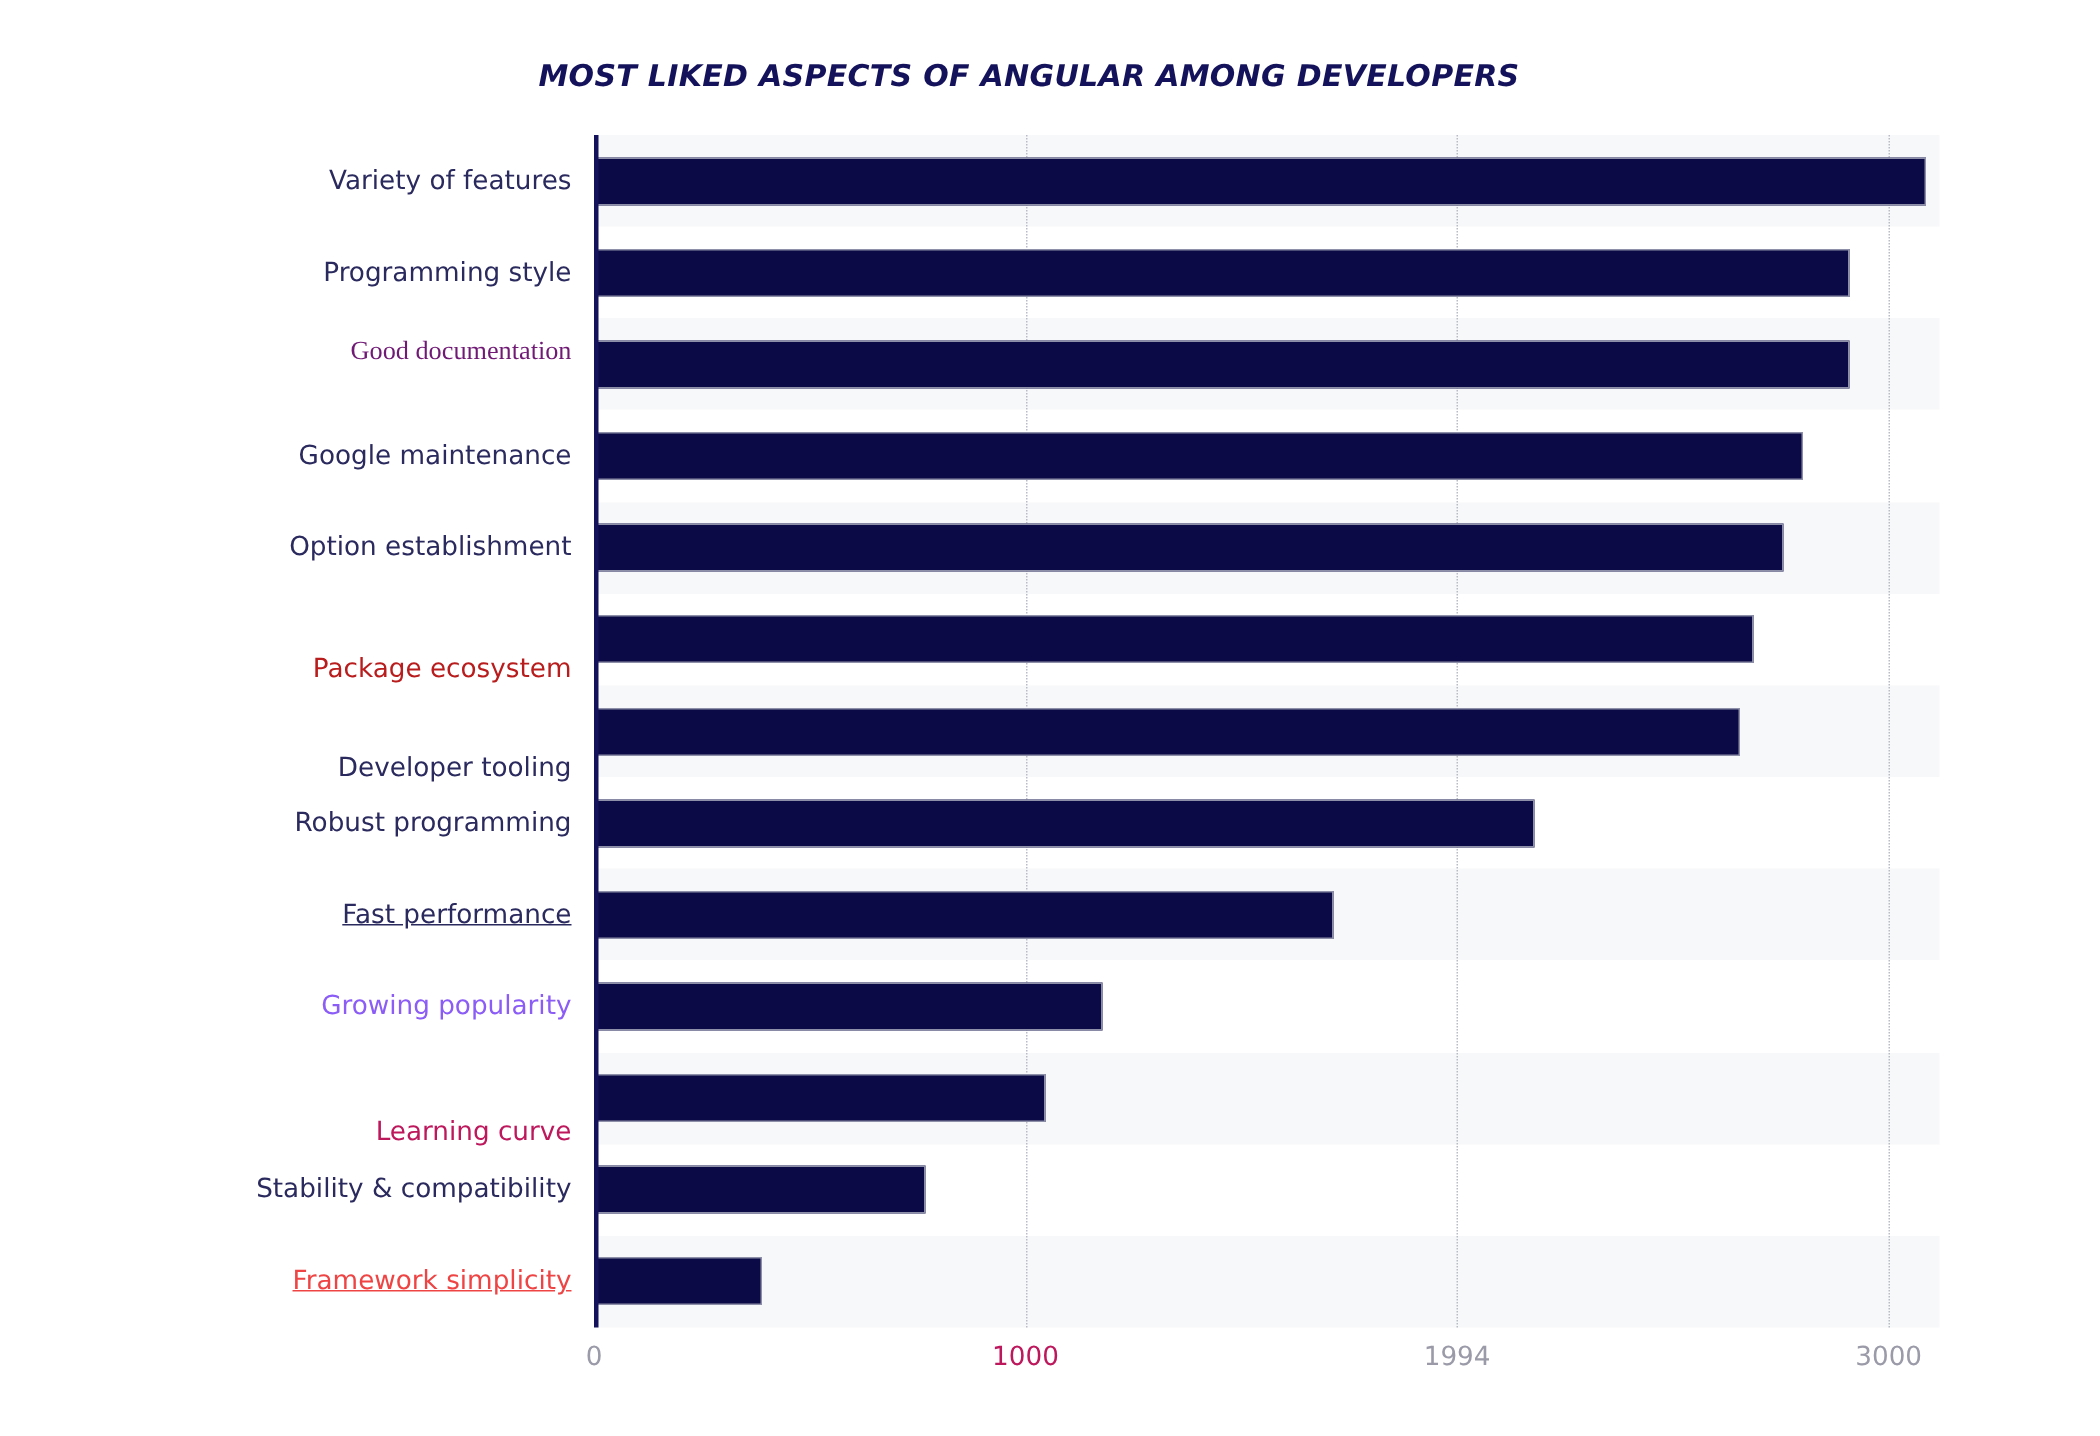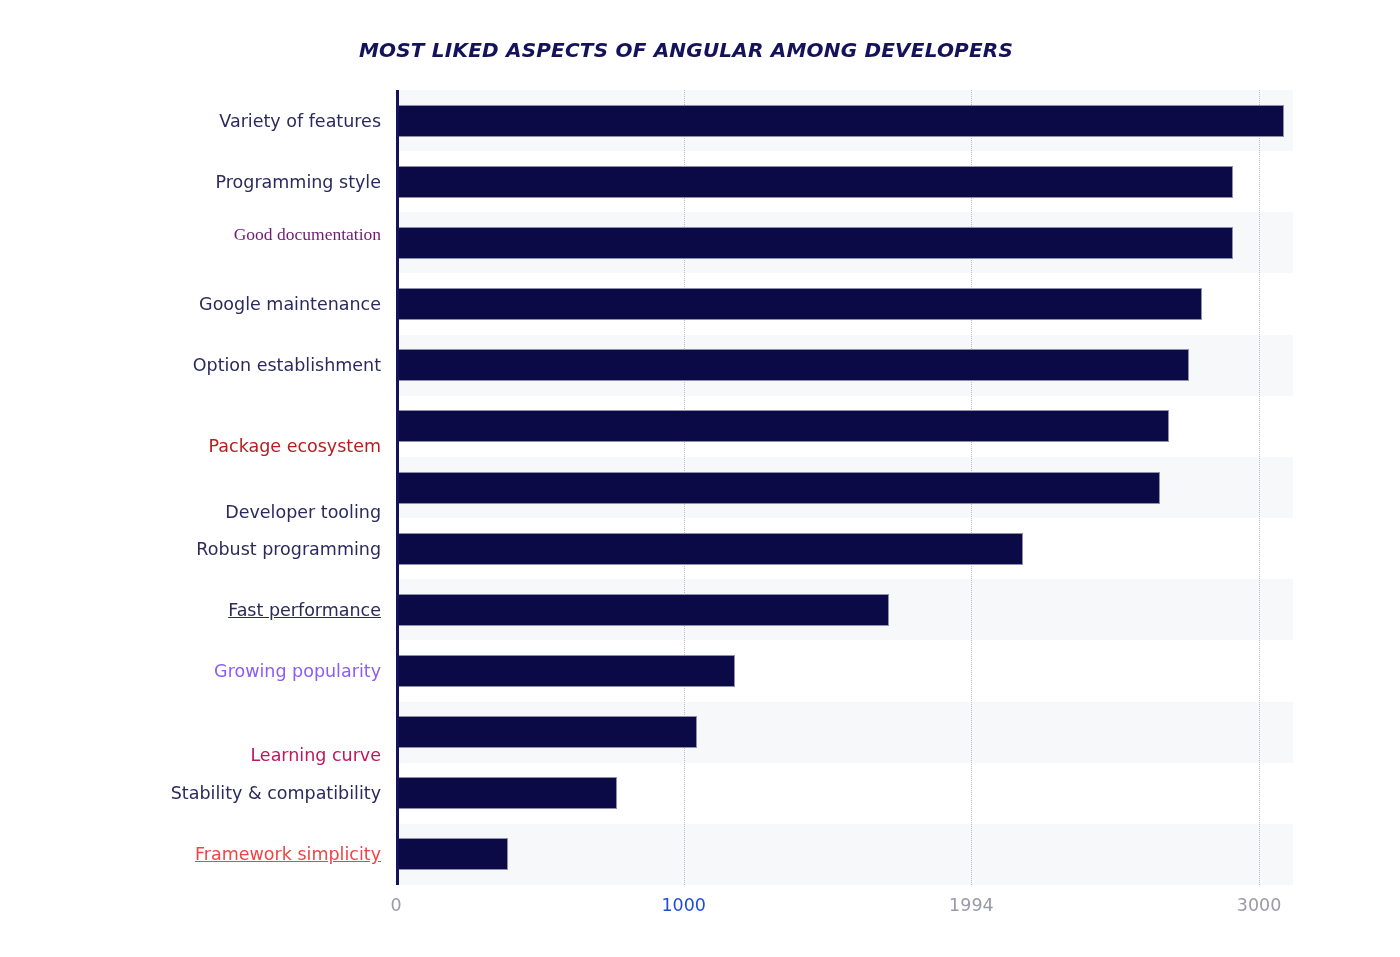--- a/index.html
+++ b/index.html
@@ -143,18 +143,18 @@
       <div class="y-label-wrap" style="top: 487.5px; color: rgb(43, 42, 94); margin-top: 24px;">Developer tooling</div>
       <div class="y-label-wrap" style="top: 548.654px; color: rgb(43, 42, 94);">Robust programming</div>
       <div class="y-label-wrap" style="top: 609.808px; color: rgb(43, 42, 94); text-decoration: underline;">Fast performance</div>
       <div class="y-label-wrap" style="top: 670.962px; color: #8b5cf6;">Growing popularity</div>
       <div class="y-label-wrap" style="top: 755px; color: #be185d;">Learning curve</div>
       <div class="y-label-wrap" style="top: 793.269px; color: rgb(43, 42, 94);">Stability &amp; compatibility</div>
       <div class="y-label-wrap" style="top: 854.423px; color: #ef4444; text-decoration: underline;">Framework simplicity</div>
     </div>
   <div id="x-ticks">
       <div class="x-tick" style="left: 396px; color: rgb(154, 154, 168);">0</div>
-      <div class="x-tick" style="left: 683.7px; color: #1d4ed8; text-align: right;">1000</div>
+      <div class="x-tick" style="left: 683.7px; color: #be185d; text-align: right;">1000</div>
       <div class="x-tick" style="left: 971.4px; color: rgb(154, 154, 168);">1994</div>
       <div class="x-tick" style="left: 1259.1px; color: rgb(154, 154, 168);">3000</div>
     </div>
 
 </div>
 
 </body></html>

